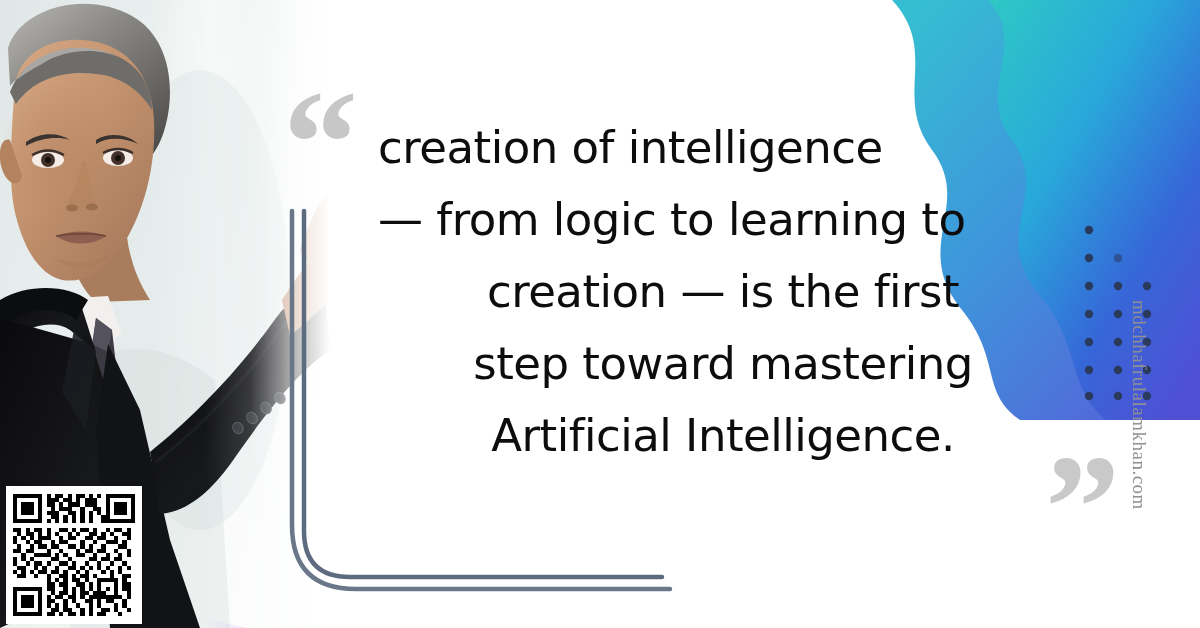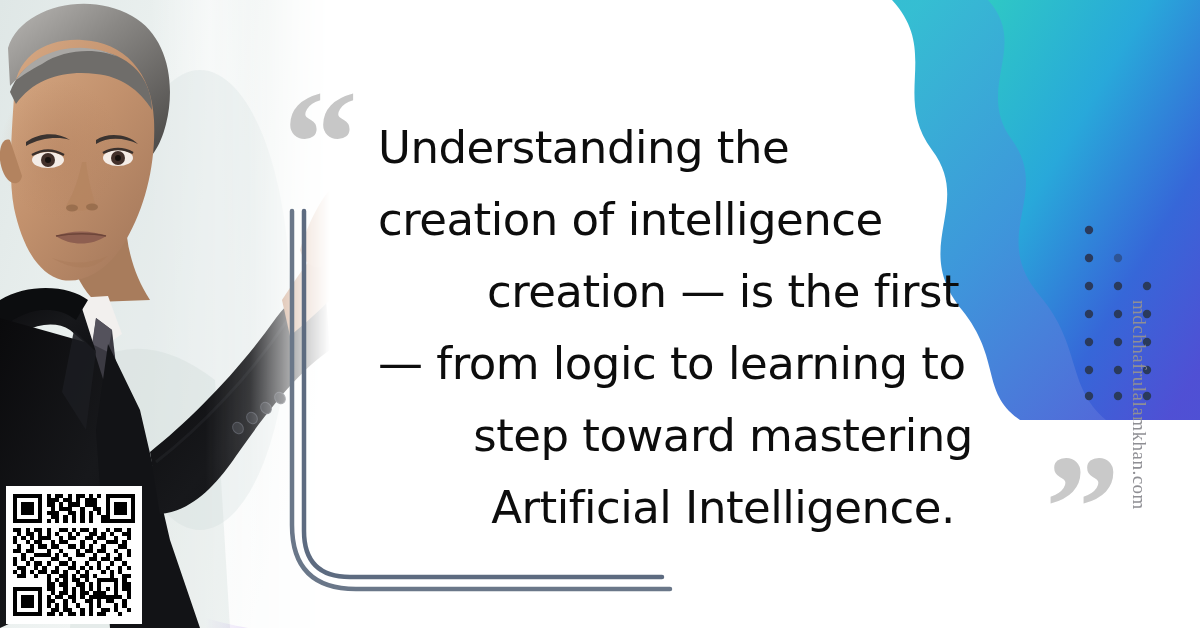--- a/index.html
+++ b/index.html
@@ -338,24 +338,23 @@
              C 52 128, 14 172, 68 212
              C 122 252, 86 290, 146 324
              C 186 346, 216 354, 248 360
              L 0 360 Z" fill="url(#gBL1)" opacity="0.95"></path>
   </svg>
 
   <div class="quote-open">“</div>
   <div class="quote-close">”</div>
 
   <div class="quote-text">
-    <span class="qline">Understanding the</span>
     <span class="qline">creation of intelligence</span>
+    <span class="qline">— from logic to learning to</span>
     <span class="qline c">creation — is the first</span>
-    <span class="qline">— from logic to learning to</span>
     <span class="qline c">step toward mastering</span>
     <span class="qline c">Artificial Intelligence.</span>
   </div>
 
 
   <div class="website">mdchhafrulalamkhan.com</div>
 
   <div class="qr">
     <svg viewBox="0 0 29 29" shape-rendering="crispEdges">
       <rect width="29" height="29" fill="#ffffff"></rect>

